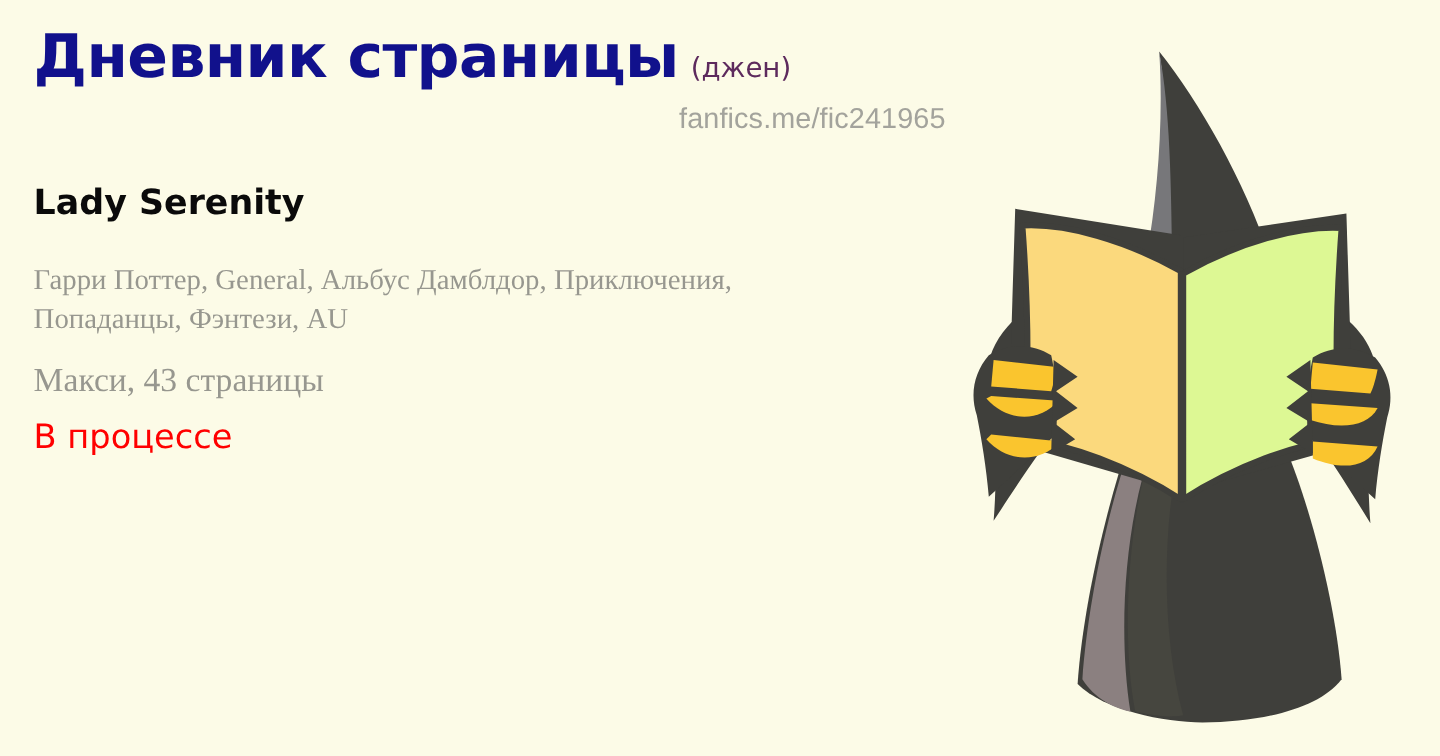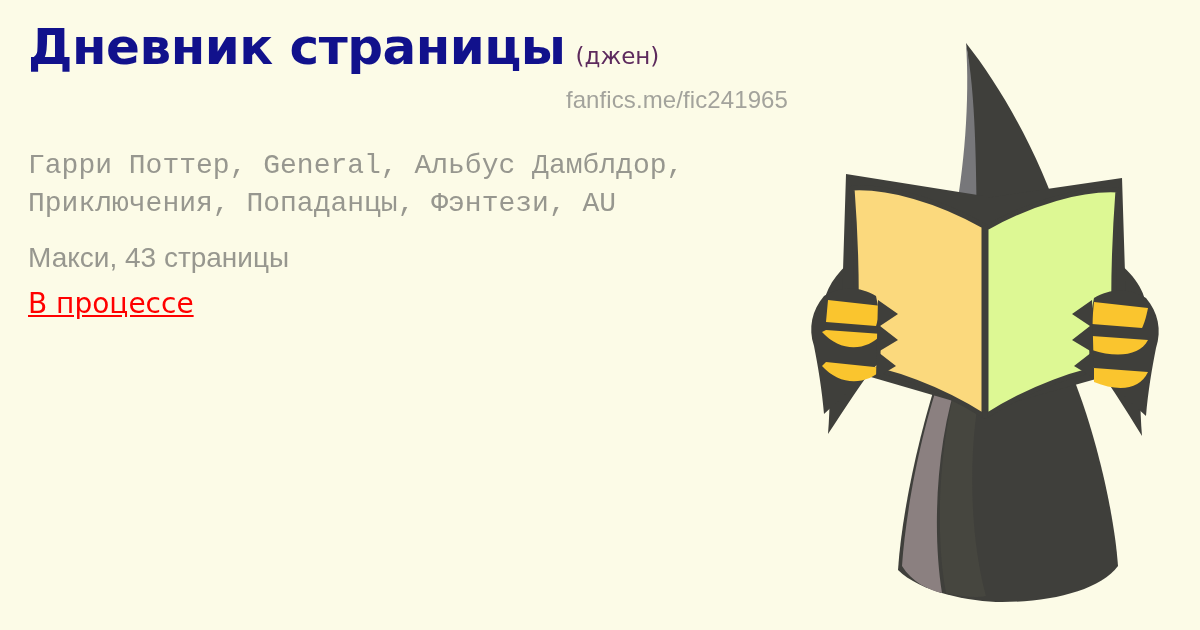--- a/index.html
+++ b/index.html
@@ -61,43 +61,42 @@
     margin-top: 37px;
     font-family: "DejaVu Sans", "Liberation Sans", sans-serif;
     font-size: 29px;
     font-weight: 700;
     color: #0a0a0a;
   }
   .meta-block {
     margin-top: 33px;
   }
   .meta-tags {
-    font-family: Liberation Mono, monospace;
-    font-size: 28px;
+    font-family: Liberation Serif, serif;
+    font-size: 24px;
     font-weight: 400;
     color: #97978f;
     line-height: 1.35;
     max-width: 660px;
   }
   .meta-size {
     margin-top: 17px;
-    font-family: Liberation Sans, sans-serif;
+    font-family: Liberation Serif, serif;
     font-size: 28px;
     font-weight: 400;
     color: #97978f;
     line-height: 1.3;
   }
   .meta-status {
     margin-top: 10px;
     font-family: "DejaVu Sans", "Liberation Sans", sans-serif;
     font-size: 28px;
     font-weight: 400;
     color: #ff0000;
     line-height: 1.3;
-    text-decoration: underline;
   }
   .illustration {
     position: absolute;
     left: 770px;
     top: 10px;
     width: 430px;
     height: 620px;
   }
   .illustration svg {
     display: block;
@@ -111,20 +110,21 @@
 <div class="card">
 
   <div class="text-col">
 
     <div class="title-row">
       <span class="fic-title">Дневник страницы</span><span class="fic-rating">(джен)</span>
     </div>
 
     <div class="fic-url">fanfics.me/fic241965</div>
 
+    <div class="fic-author">Lady Serenity</div>
 
     <div class="meta-block">
       <div class="meta-tags">Гарри Поттер, General, Альбус Дамблдор, Приключения, Попаданцы, Фэнтези, AU</div>
       <div class="meta-size">Макси, 43 страницы</div>
       <div class="meta-status">В процессе</div>
     </div>
 
   </div>
 
   <div class="illustration">

